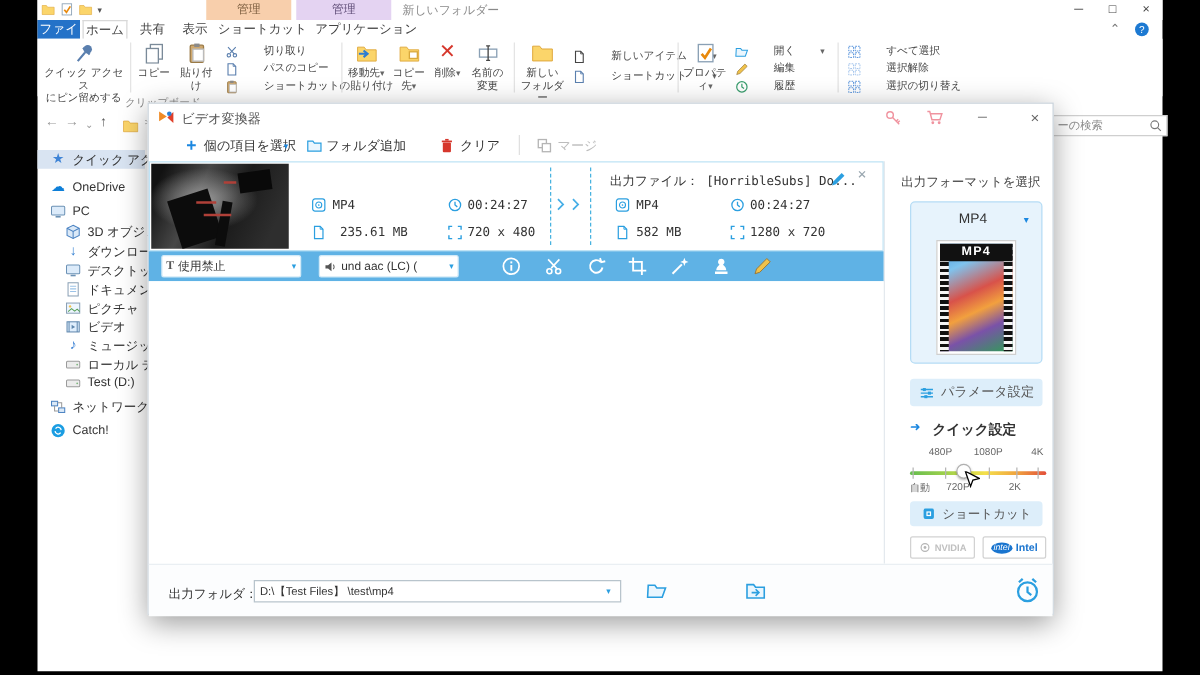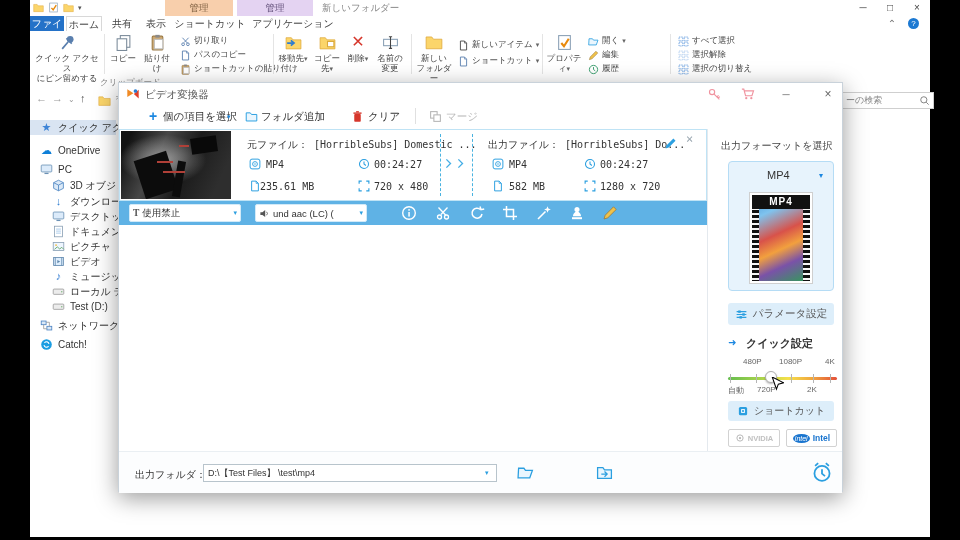--- a/index.html
+++ b/index.html
@@ -19,21 +19,21 @@
 
   .tabrow{position:absolute;left:0;top:16px;width:100%;height:15px;font-size:10px;}
   .tab{position:absolute;top:0;height:15px;line-height:15px;text-align:center;color:#444;}
   .tab.file{background:#2472c8;color:#fff;}
   .tab.active{background:#fff;border:1px solid #d8d8d8;border-bottom:none;box-sizing:border-box;}
 
   .ribbon{position:absolute;left:0;top:31px;width:100%;height:46px;background:#fff;}
   .rsep{position:absolute;top:3px;height:40px;width:1px;background:#e4e4e4;}
   .rbig{position:absolute;top:1px;text-align:center;font-size:8.5px;color:#444;line-height:10px;}
   .rbig .bic{height:20px;display:flex;justify-content:center;align-items:center;margin-bottom:1px;}
-  .rsm{position:absolute;display:flex;align-items:center;gap:3px;font-size:8.5px;color:#444;white-space:nowrap;}
+  .rsm{position:absolute;display:flex;align-items:center;gap:20px;font-size:8.5px;color:#444;white-space:nowrap;}
   .car{color:#666;font-size:7px;}
   .grouplabels{position:absolute;left:0;top:77px;width:100%;height:13px;font-size:8.5px;color:#888;}
 
   .navrow{position:absolute;left:0;top:90px;width:100%;height:20px;}
   .navg{position:absolute;top:2px;font-size:11px;color:#999;}
   .searchbox{position:absolute;left:812px;top:2px;width:84px;height:15px;border:1px solid #cfcfcf;
              background:#fff;font-size:9px;color:#888;display:flex;align-items:center;padding:0 3px;justify-content:space-between;}
 
   .sidebar-item{position:absolute;left:0;height:15px;display:flex;align-items:center;gap:5px;font-size:10px;color:#333;white-space:nowrap;}
   .sidebar-item .lic{width:13px;height:13px;flex:none;margin-left:10px;}
@@ -612,35 +612,32 @@
     <div class="filerow">
       <div class="thumb">
         <div class="bar" style="left:18px;top:24px;width:34px;height:40px;transform:rotate(-18deg)"></div>
         <div class="bar" style="left:54px;top:30px;width:8px;height:36px;transform:rotate(10deg)"></div>
         <div class="bar" style="left:70px;top:6px;width:26px;height:16px;transform:rotate(-8deg);background:#090909"></div>
         <div class="red" style="left:36px;top:30px;width:16px"></div>
         <div class="red" style="left:42px;top:40px;width:22px"></div>
         <div class="red" style="left:58px;top:14px;width:10px"></div>
       </div>
 
-      <span class="finfo" style="left:127px;top:8px">
-        <span>元ファイル：</span><span> </span><span>[HorribleSubs] Domestic ...</span>
-      </span>
       <svg class="abs blue-ic" style="left:129px;top:28px" width="12" height="12" viewBox="0 0 16 16">
           <use href="#s-disc"></use>
         </svg>
       <span class="finfo" style="left:146px;top:29px">MP4</span>
       <svg class="abs blue-ic" style="left:238px;top:28px" width="12" height="12" viewBox="0 0 16 16">
           <use href="#s-clock"></use>
         </svg>
       <span class="finfo" style="left:254px;top:29px">00:24:27</span>
       <svg class="abs blue-ic" style="left:129px;top:50px" width="12" height="12" viewBox="0 0 16 16">
           <use href="#s-page"></use>
         </svg>
-      <span class="finfo" style="left:140px;top:51px">235.61 MB</span>
+      <span class="finfo" style="left:152px;top:51px">235.61 MB</span>
       <svg class="abs blue-ic" style="left:238px;top:50px" width="12" height="12" viewBox="0 0 16 16">
           <use href="#s-frame"></use>
         </svg>
       <span class="finfo" style="left:254px;top:51px">720 x 480</span>
 
       <div class="dash" style="left:320px"></div>
       <svg class="abs" style="left:325px;top:28px;color:#45aee6" width="11" height="11" viewBox="0 0 16 16">
           <use href="#s-chev"></use>
         </svg>
       <svg class="abs" style="left:337px;top:28px;color:#45aee6" width="11" height="11" viewBox="0 0 16 16">

